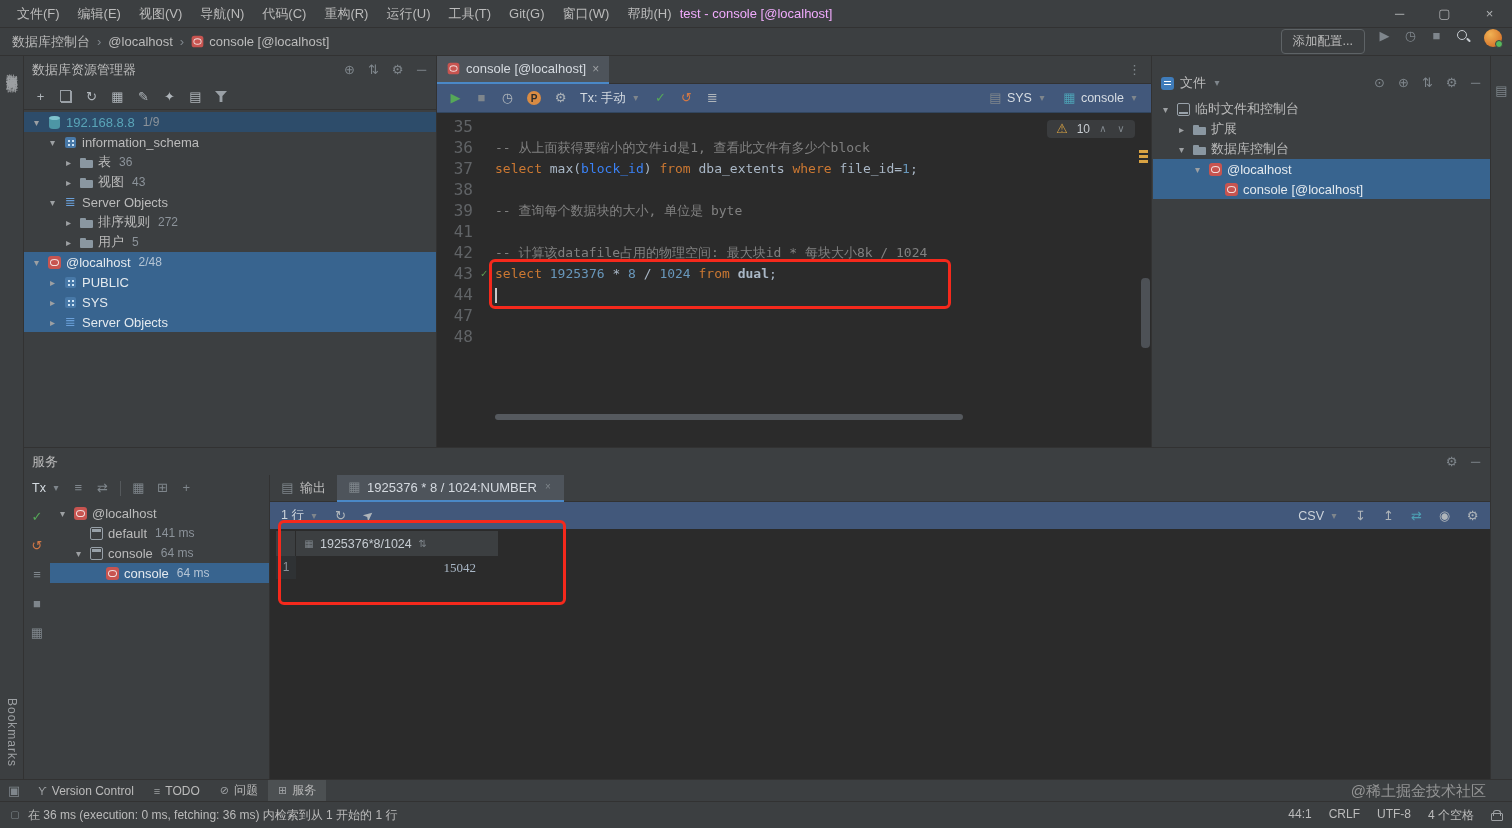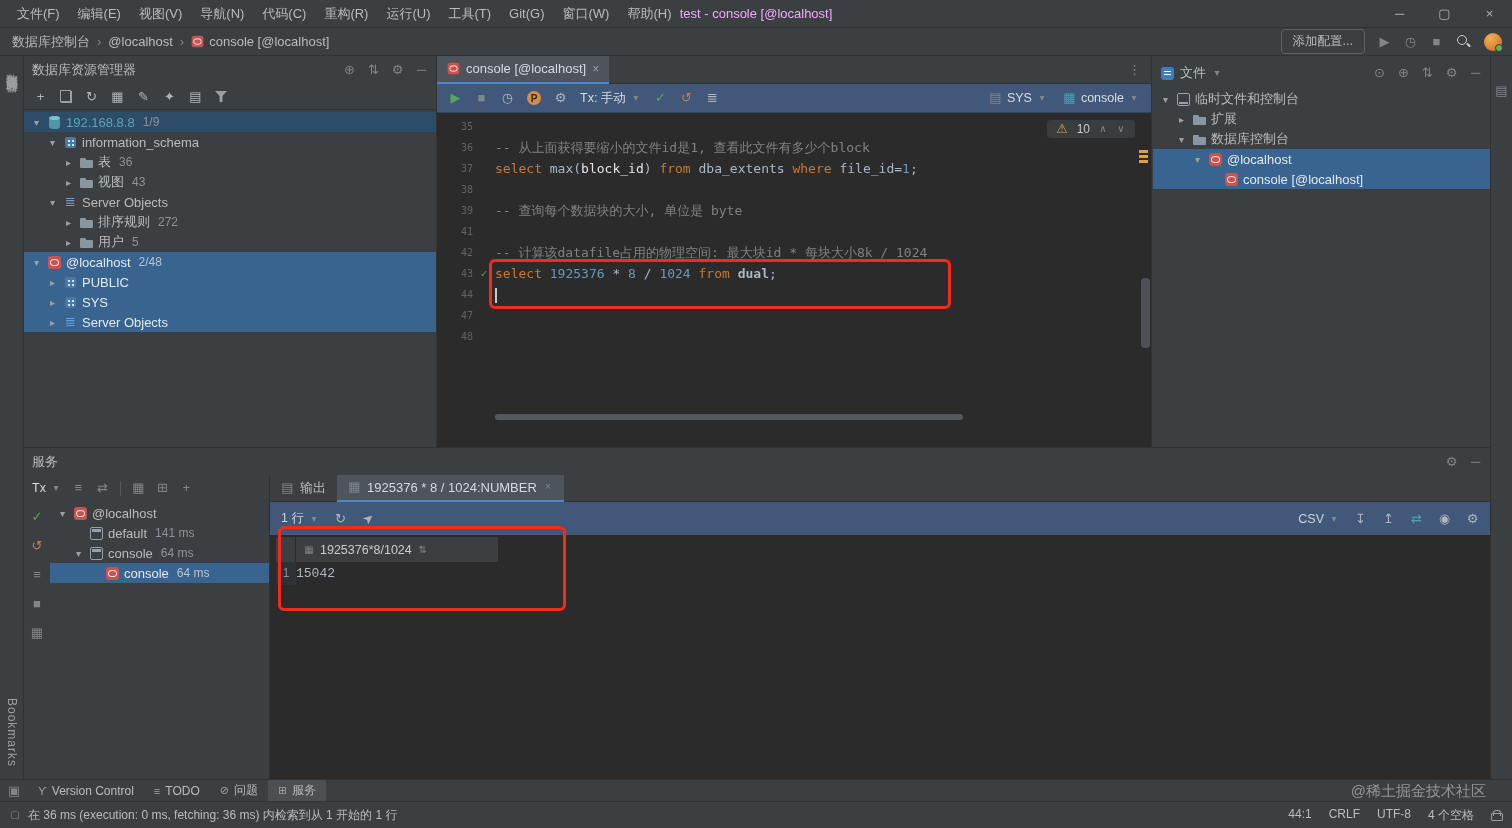--- a/index.html
+++ b/index.html
@@ -55,21 +55,21 @@
   .menu-item{padding:0 9px;line-height:27px;color:var(--text)}
   .win-title{position:absolute;left:50%;transform:translateX(-50%);color:#f0abfc}
   .win-controls{margin-left:auto;display:flex}
   .win-btn{width:45px;text-align:center;line-height:27px;color:#afb1b3}
 
   
   .navbar{position:absolute;left:0;top:28px;right:0;height:28px;background:var(--bg-panel);border-bottom:1px solid var(--border);display:flex;align-items:center;z-index:3}
   .crumbs{display:flex;align-items:center;margin-left:12px;gap:7px}
   .crumb{display:flex;align-items:center;gap:5px;color:var(--text)}
   .crumb-sep{color:#7f868c}
-  .nav-right{margin-left:auto;display:flex;align-items:center;gap:13px;margin-right:10px}
+  .nav-right{margin-left:auto;display:flex;align-items:flex-start;gap:13px;margin-right:10px}
   .btn-outline{border:1px solid #5e6366;border-radius:4px;padding:3px 11px;color:var(--text);background:transparent;font-size:12.5px}
 
   
   .stripe-left{position:absolute;left:0;top:56px;width:24px;height:723px;background:var(--bg-panel);border-right:1px solid var(--border)}
   .vtext{writing-mode:vertical-rl;color:#9da0a3;font-size:12px;position:absolute;left:50%;transform:translateX(-50%);letter-spacing:1px}
   .vtext.top{top:8px}
   .vtext.bottom{bottom:12px}
   .stripe-right{position:absolute;left:1490px;top:56px;width:22px;height:723px;background:var(--bg-panel);border-left:1px solid var(--border)}
   .stripe-right .gly{position:absolute;left:4px;top:28px}
 
@@ -93,62 +93,62 @@
   .tabbar{height:28px;background:var(--bg-panel);display:flex;align-items:center;border-bottom:1px solid var(--border);flex:none}
   .tab{height:28px;display:flex;align-items:center;gap:6px;padding:0 10px;background:#4e545b;border-bottom:2px solid #4a88c7;color:#d5dae0}
   .tab .close{color:#9da0a3;font-size:12px}
   .tabbar-right{margin-left:auto;padding-right:10px}
   .console-toolbar{height:29px;background:var(--toolbar-blue);display:flex;align-items:center;gap:13px;padding:0 12px;border-bottom:1px solid #32465f;flex:none;color:#ccd3da}
   .ct-label{display:flex;align-items:center;gap:5px;color:#d6dce2;font-size:12.5px}
   .ct-right{margin-left:auto;display:flex;gap:16px;align-items:center}
   .editor-body{position:relative;flex:1;background:var(--bg-dark);overflow:hidden}
   .code{position:absolute;inset:0;font-family:"DejaVu Sans Mono","Liberation Mono",monospace;font-size:13px;line-height:21px;padding-top:3px}
   .cl{display:flex;height:21px}
-  .ln{width:36px;text-align:right;color:var(--line-number);flex:none;font-size:10px}
+  .ln{width:36px;text-align:right;color:var(--line-number);flex:none;font-size:16px}
   .mk{width:22px;text-align:center;flex:none;font-size:11px}
   .mk.ok{color:#5d9b51}
   .lc{white-space:pre;flex:1}
   .caret{display:inline-block;width:1.5px;height:15px;background:#c8c8c8;vertical-align:middle}
   .kw{color:var(--kw-orange)} .com{color:var(--comment-gray)} .num{color:var(--num-blue)}
-  .str{color:var(--str-green)} .id,.op,.p{color:var(--code-text)} .idb{color:var(--code-text);font-weight:700} .col{color:#e5e5e5}
+  .str{color:var(--str-green)} .id,.op,.p{color:var(--code-text)} .idb{color:var(--code-text);font-weight:700} .col{color:#3b82f6}
   .anno{position:absolute;border:3px solid var(--annotation-red);border-radius:6px;pointer-events:none;z-index:5}
   .anno1{left:52px;top:146px;width:462px;height:50px}
   .inspect{position:absolute;top:7px;right:16px;display:flex;gap:8px;align-items:center;background:rgba(60,63,65,.88);padding:2px 9px;border-radius:4px;z-index:4}
   .inspect .cntw{color:#c7ccd1;font-size:12px}
   .stripe-mark{position:absolute;right:3px;width:9px;height:3px;background:var(--warning-yellow);z-index:4}
   .vthumb{position:absolute;right:1px;top:165px;width:9px;height:70px;background:#4d5156;border-radius:4px;z-index:4}
   .hscroll{position:absolute;left:58px;top:301px;width:468px;height:6px;background:#55595e;border-radius:3px;z-index:4}
 
   
-  .filespanel{position:absolute;left:1153px;top:59px;width:337px;height:391px;background:var(--bg-panel);display:flex;flex-direction:column}
+  .filespanel{position:absolute;left:1153px;top:69px;width:337px;height:391px;background:var(--bg-panel);display:flex;flex-direction:column}
 
   
   .services{position:absolute;left:24px;top:447px;width:1466px;height:332px;background:var(--bg-panel);border-top:1px solid var(--border);display:flex;flex-direction:column}
   .svc-head{height:27px;display:flex;align-items:center;padding:0 8px;flex:none}
   .svc-body{flex:1;display:flex;min-height:0}
   .svc-left{width:246px;display:flex;flex-direction:column;border-right:1px solid var(--border);flex:none}
   .svc-toolbar{height:26px;display:flex;align-items:center;gap:11px;padding:0 8px;flex:none}
   .svc-left-body{flex:1;display:flex;min-height:0}
   .svc-iconcol{width:26px;display:flex;flex-direction:column;align-items:center;gap:15px;padding-top:9px;flex:none}
   .svc-tree{flex:1;padding-top:2px}
   .svc-right{flex:1;display:flex;flex-direction:column;min-width:0;background:var(--bg-dark)}
   .out-tabs{height:27px;background:var(--bg-panel);display:flex;align-items:center;border-bottom:1px solid var(--border);flex:none}
   .otab{height:27px;display:flex;align-items:center;gap:6px;padding:0 11px;color:var(--text)}
   .otab.active{background:#4e545b;border-bottom:2px solid #4a88c7;color:#d5dae0}
-  .result-toolbar{height:33px;background:var(--toolbar-blue);display:flex;align-items:center;gap:15px;padding:0 11px;color:#ccd3da;flex:none}
+  .result-toolbar{height:27px;background:var(--toolbar-blue);display:flex;align-items:center;gap:15px;padding:0 11px;color:#ccd3da;flex:none}
   .rt-label{display:flex;align-items:center;gap:5px;font-size:12.5px}
   .rt-right{margin-left:auto;display:flex;gap:15px;align-items:center}
   .grid-wrap{position:relative;flex:1}
   .grid{position:absolute;left:6px;top:2px}
   .grid-head{display:flex;height:25px}
   .gh-gutter{width:20px;background:var(--bg-panel);border-right:1px solid #2b2b2b}
   .gh-cell{width:202px;background:var(--bg-panel);display:flex;align-items:center;gap:6px;padding:0 8px;color:#c6ccd2;font-size:12.5px}
   .grid-row{display:flex;height:23px}
   .gr-gutter{width:20px;color:#8a9199;text-align:center;background:#2f3234;font-size:12px;line-height:23px}
-  .gr-cell{width:202px;text-align:left;padding-right:22px;color:var(--code-text);line-height:23px;font-family:Liberation Mono, monospace;font-size:13px;background:var(--bg-dark)}
+  .gr-cell{width:202px;text-align:right;padding-right:22px;color:var(--code-text);line-height:23px;font-family:Liberation Serif, serif;font-size:13px;background:var(--bg-dark)}
   .anno2{left:8px;top:-9px;width:288px;height:85px}
 
   
   .bottombar{position:absolute;left:0;top:779px;right:0;height:22px;background:var(--bg-panel);border-top:1px solid var(--border);display:flex;align-items:center;font-size:12px;z-index:2}
   .bb-switch{padding:0 8px}
   .bb-item{display:flex;align-items:center;gap:5px;padding:0 10px;height:100%;color:var(--text)}
   .bb-item.active{background:#4c5052}
   .bb-ic{color:#9da0a3;font-size:11px}
   .statusbar{position:absolute;left:0;top:801px;right:0;height:27px;background:var(--bg-panel);border-top:1px solid var(--border);display:flex;align-items:center;font-size:12px;color:var(--text);padding:0 10px;gap:8px;z-index:2}
   .sb-right{margin-left:auto;display:flex;gap:17px;align-items:center}

